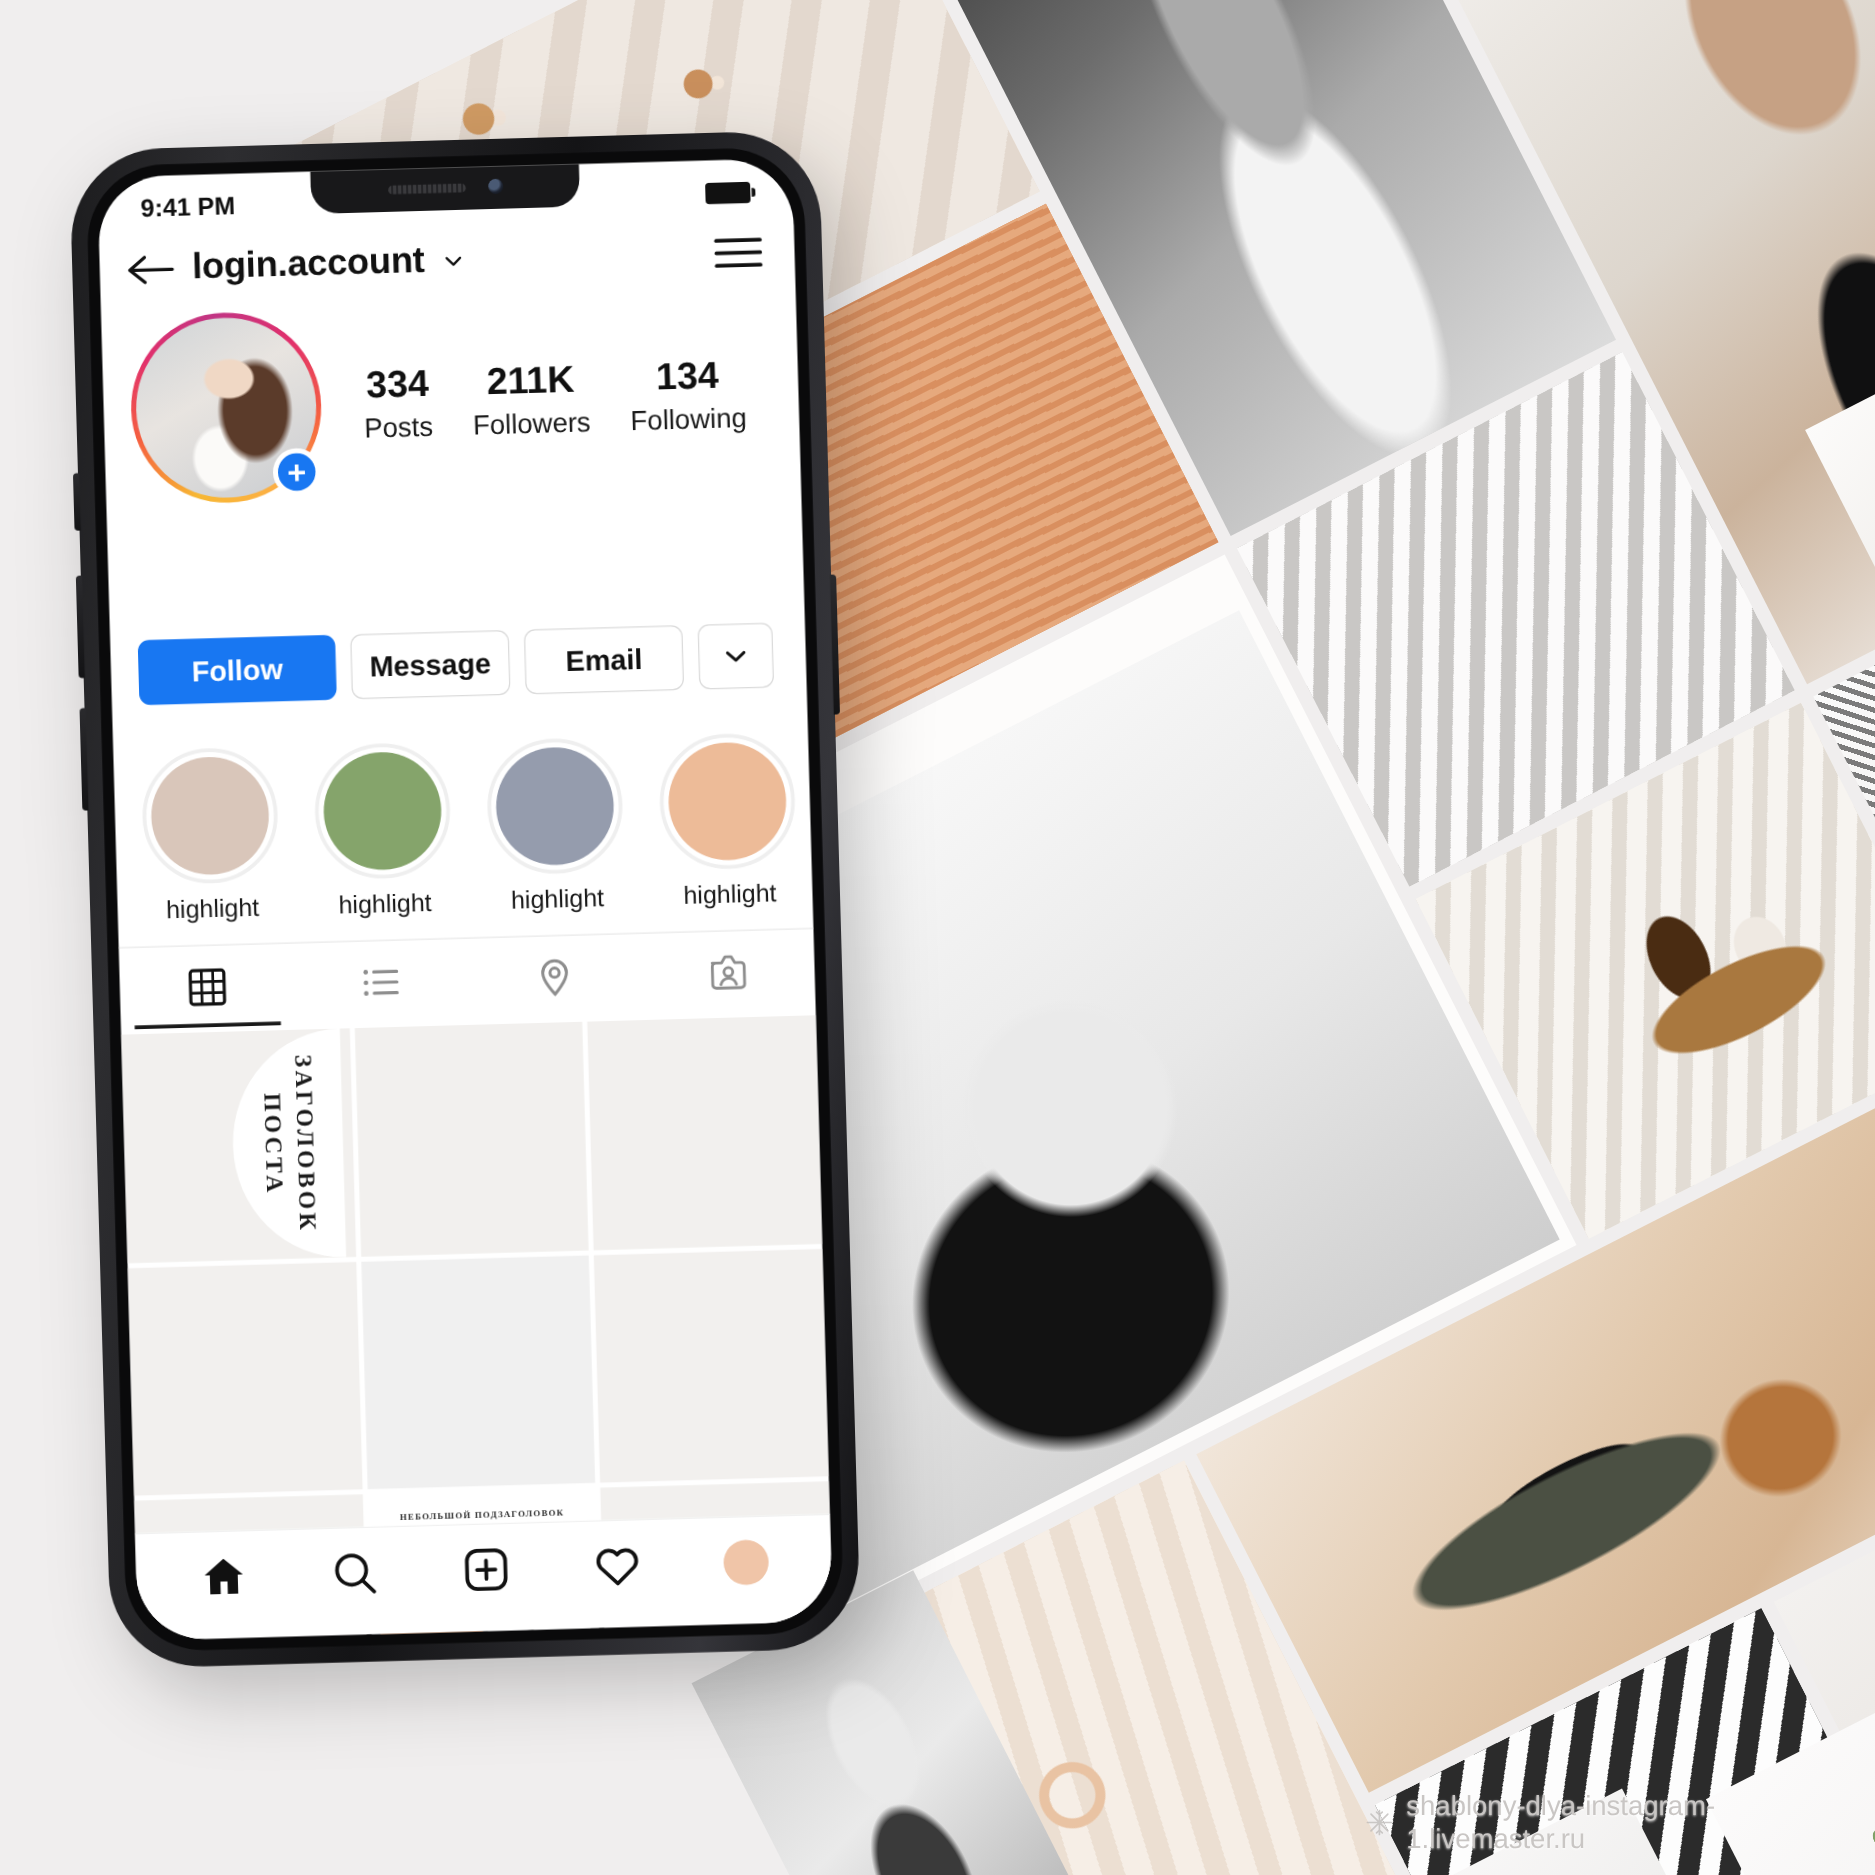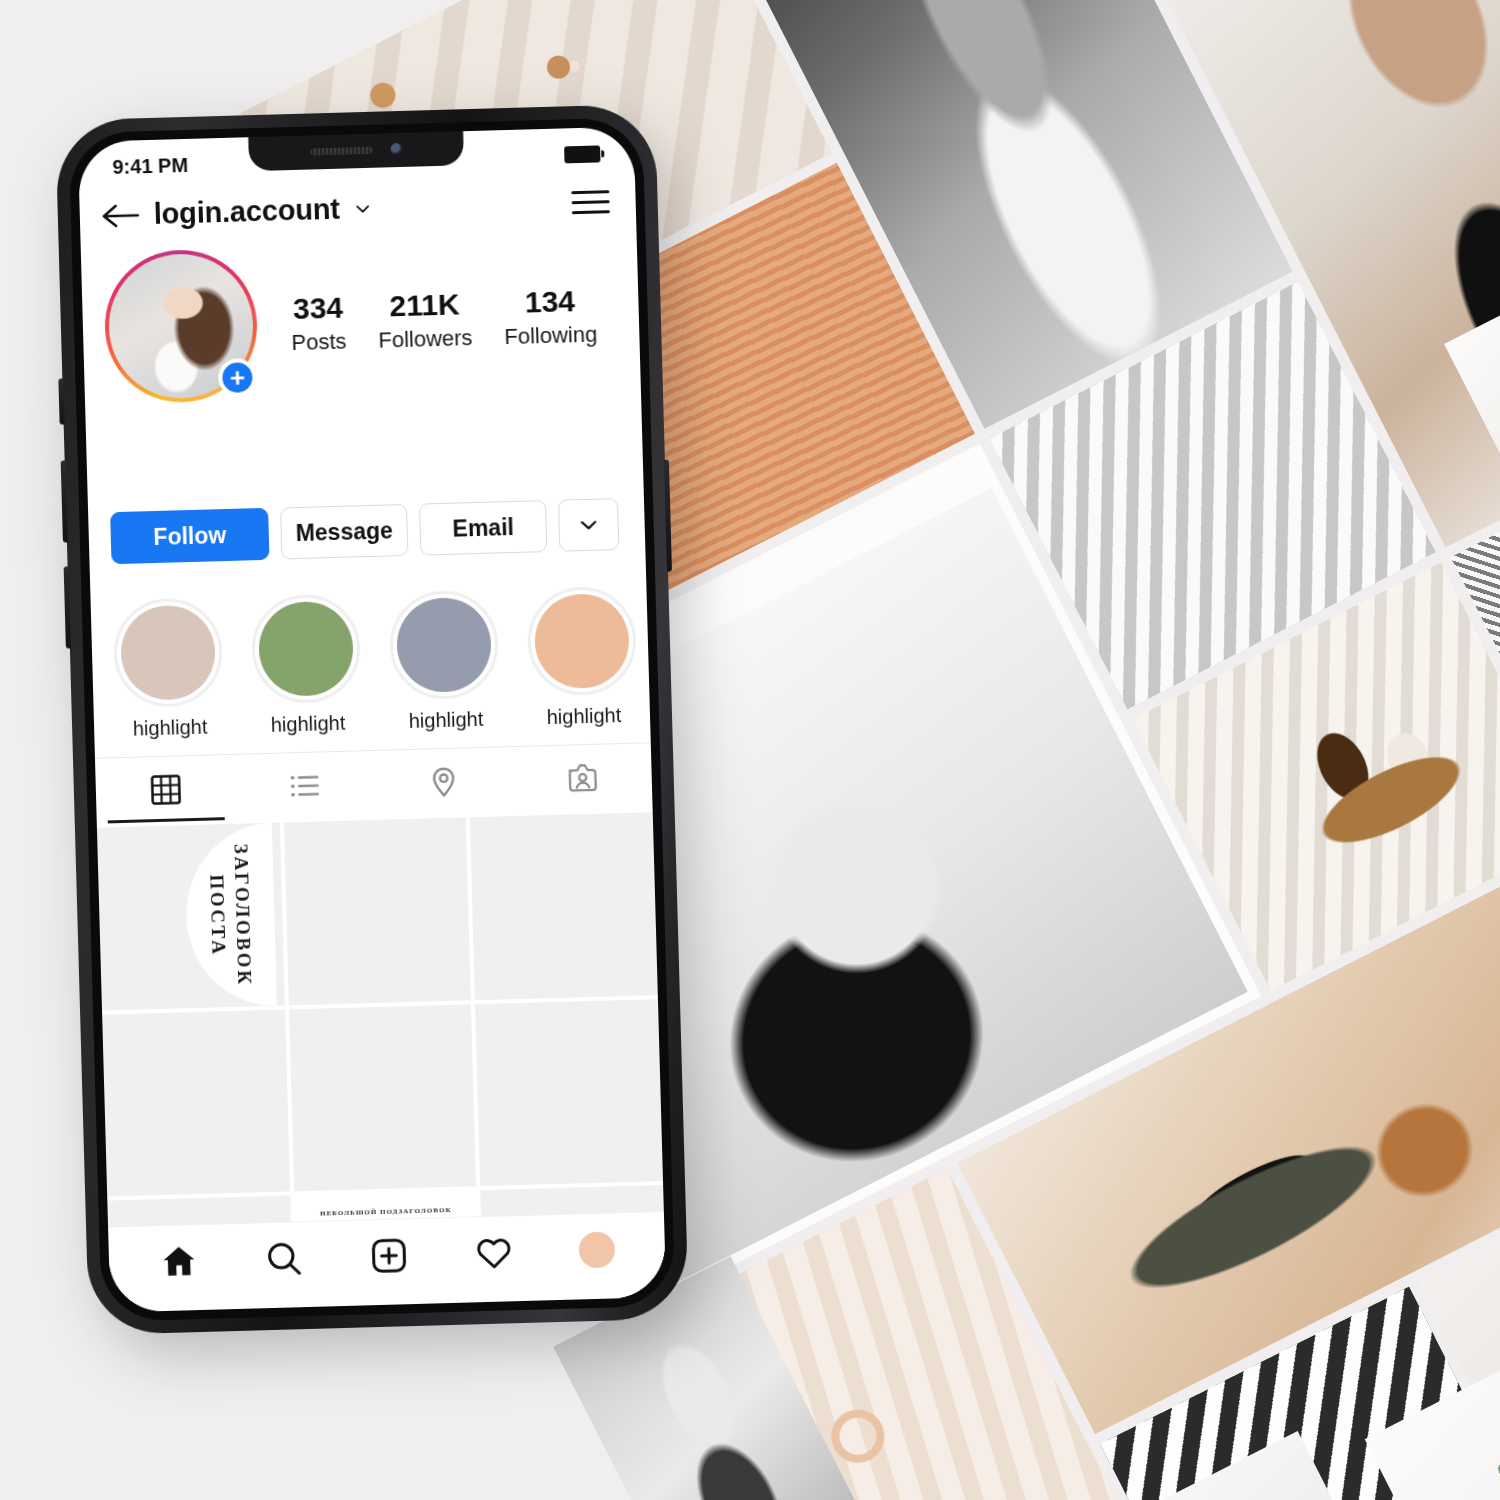--- a/index.html
+++ b/index.html
@@ -580,14 +580,23 @@
               <path d="M12 20.4 3.9 12.6A4.9 4.9 0 0112 6.6a4.9 4.9 0 018.1 6z" fill="none" stroke="#111" stroke-width="1.8" stroke-linejoin="round"></path>
             </svg>
             <span class="nav-avatar"></span>
           </div>
 
         </div>
       </div>
     </div>
   </div>
 
+  <div id="watermark">
+    <svg class="wm-mark" viewBox="0 0 24 24">
+      <g stroke="#bdbab8" stroke-width="1.4" stroke-linecap="round">
+        <path d="M12 2 V22 M2 12 H22 M5 5 L19 19 M19 5 L5 19"></path>
+        <path d="M12 5.5 L9.6 3.3 M12 5.5 L14.4 3.3 M12 18.5 L9.6 20.7 M12 18.5 L14.4 20.7"></path>
+      </g>
+    </svg>
+    <span>shablony-dlya-instagram-1.livemaster.ru</span>
+  </div>
 
 </div>
 
 </body></html>

